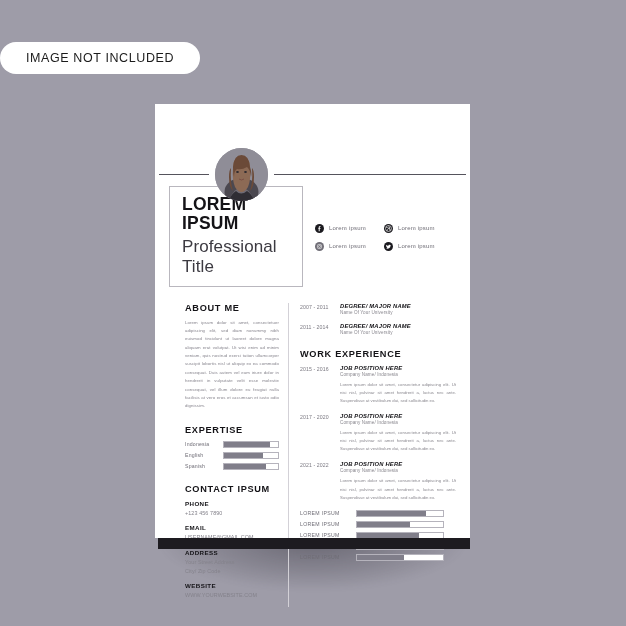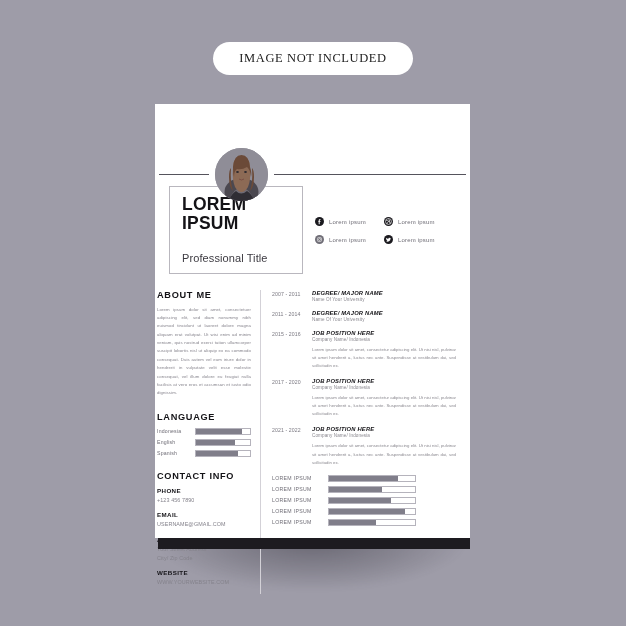--- a/index.html
+++ b/index.html
@@ -8,21 +8,21 @@
     width: 626px; height: 626px;
     background: #9e9ca8;
     font-family: "Liberation Sans", sans-serif;
     overflow: hidden;
     position: relative;
   }
 
   
   .badge-wrap {
     position: absolute; top: 42px; left: 0; width: 626px;
-    display: flex; justify-content: center; font-family: Liberation Serif, serif;
+    display: flex; justify-content: flex-start;
   }
   .badge {
     background: #ffffff;
     color: #1b1b1b;
     font-size: 12.5px;
     letter-spacing: 0.6px;
     font-weight: 400;
     padding: 9px 26px;
     border-radius: 20px;
     white-space: nowrap;
@@ -83,38 +83,38 @@
   .name-box {
     border: 1px solid #b9b7be;
     padding: 8px 12px 9px;
     width: 134px;
   }
   .name {
     font-size: 17.5px; font-weight: 700; letter-spacing: 0.2px;
     color: #141317; line-height: 1.1;
   }
   .title {
-    font-size: 11px; color: #3c3a41; margin-top: 18px; letter-spacing: 0.1px;
+    font-size: 17px; color: #3c3a41; margin-top: 3px; letter-spacing: 0.1px;
   }
 
   
   .socials {
     display: grid;
     grid-template-columns: auto auto;
     gap: 9px 18px;
     padding-top: 2px;
   }
   .social { display: flex; align-items: center; gap: 5px; }
   .social svg { width: 9px; height: 9px; display: block; flex: none; }
   .social span { font-size: 6px; color: #6f6d76; letter-spacing: 0.2px; }
 
   
   .body {
     display: flex;
-    padding: 16px 14px 0 2px;
+    padding: 16px 14px 0 30px;
   }
   .col-left  { width: 103px; flex: none; padding-right: 9px; }
   .divider   { width: 1px; background: #d3d1d7; flex: none; }
   .col-right { flex: 1; padding-left: 11px; }
 
   h2 {
     font-size: 9.2px; font-weight: 700; color: #141317;
     letter-spacing: 0.7px; margin-bottom: 6px;
   }
   h2.spaced { margin-top: 14px; }
@@ -240,42 +240,42 @@
     </div>
   </div>
 
   <div class="body">
 
     <div class="col-left">
 
       <h2>ABOUT ME</h2>
       <p class="lorem">Lorem ipsum dolor sit amet, consectetuer adipiscing elit, sed diam nonummy nibh euismod tincidunt ut laoreet dolore magna aliquam erat volutpat. Ut wisi enim ad minim veniam, quis nostrud exerci tation ullamcorper suscipit lobortis nisl ut aliquip ex ea commodo consequat. Duis autem vel eum iriure dolor in hendrerit in vulputate velit esse molestie consequat, vel illum dolore eu feugiat nulla facilisis at vero eros et accumsan et iusto odio dignissim.</p>
 
-      <h2 class="spaced">LANGUAGE</h2>
+      <h2 class="spaced">EXPERTISE</h2>
 
       <div class="bar-row">
         <div class="bar-label">Indonesia</div>
         <div class="bar-track">
           <div class="bar-fill" style="width: 85%;"></div>
         </div>
       </div>
       <div class="bar-row">
         <div class="bar-label">English</div>
         <div class="bar-track">
           <div class="bar-fill" style="width: 72%;"></div>
         </div>
       </div>
       <div class="bar-row">
         <div class="bar-label">Spanish</div>
         <div class="bar-track">
           <div class="bar-fill" style="width: 78%;"></div>
         </div>
       </div>
 
-      <h2 class="spaced">CONTACT INFO</h2>
+      <h2 class="spaced">CONTACT IPSUM</h2>
 
       <div class="ci-block">
         <div class="ci-label">PHONE</div>
         <div class="ci-value">+123 456 7890</div>
       </div>
       <div class="ci-block">
         <div class="ci-label">EMAIL</div>
         <div class="ci-value">USERNAME@GMAIL.COM</div>
       </div>
       <div class="ci-block">
@@ -303,20 +303,21 @@
         </div>
       </div>
       <div class="entry">
         <div class="entry-date">2011 - 2014</div>
         <div class="entry-main">
           <div class="entry-role">DEGREE/ MAJOR NAME</div>
           <div class="entry-org">Name Of Your University</div>
         </div>
       </div>
 
+      <h2 class="spaced">WORK EXPERIENCE</h2>
 
       <div class="entry">
         <div class="entry-date">2015 - 2016</div>
         <div class="entry-main">
           <div class="entry-role">JOB POSITION HERE</div>
           <div class="entry-org">Company Name/ Indonesia</div>
           <div class="entry-desc">Lorem ipsum dolor sit amet, consectetur adipiscing elit. Ut nisi nisl, pulvinar sit amet hendrerit a, luctus nec ante. Suspendisse at vestibulum dui, sed sollicitudin ex.</div>
         </div>
       </div>
       <div class="entry">

